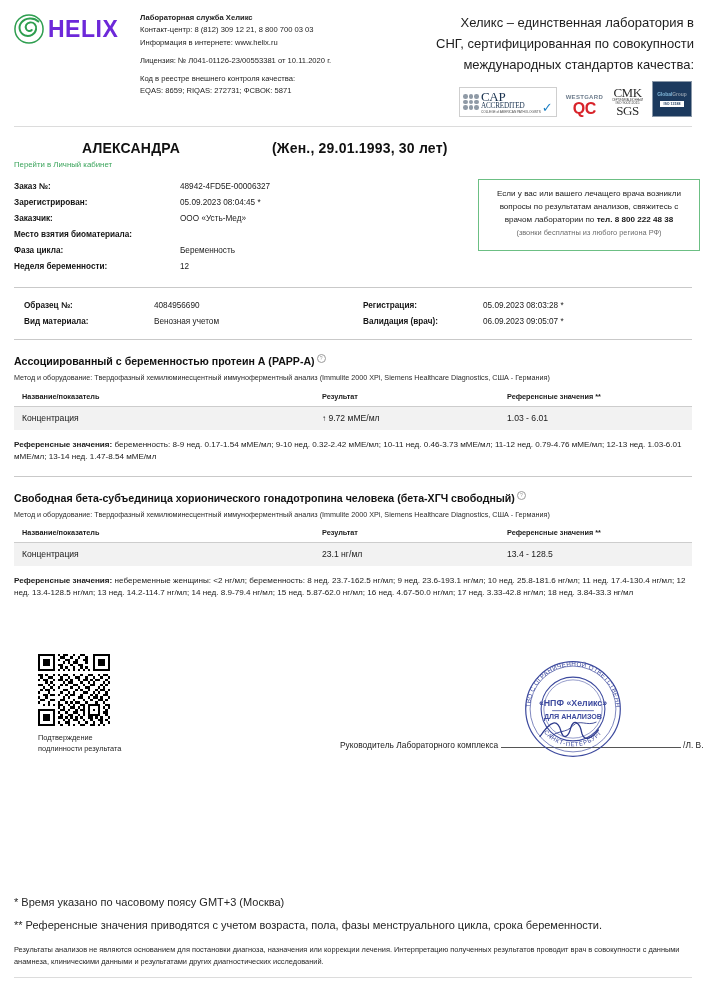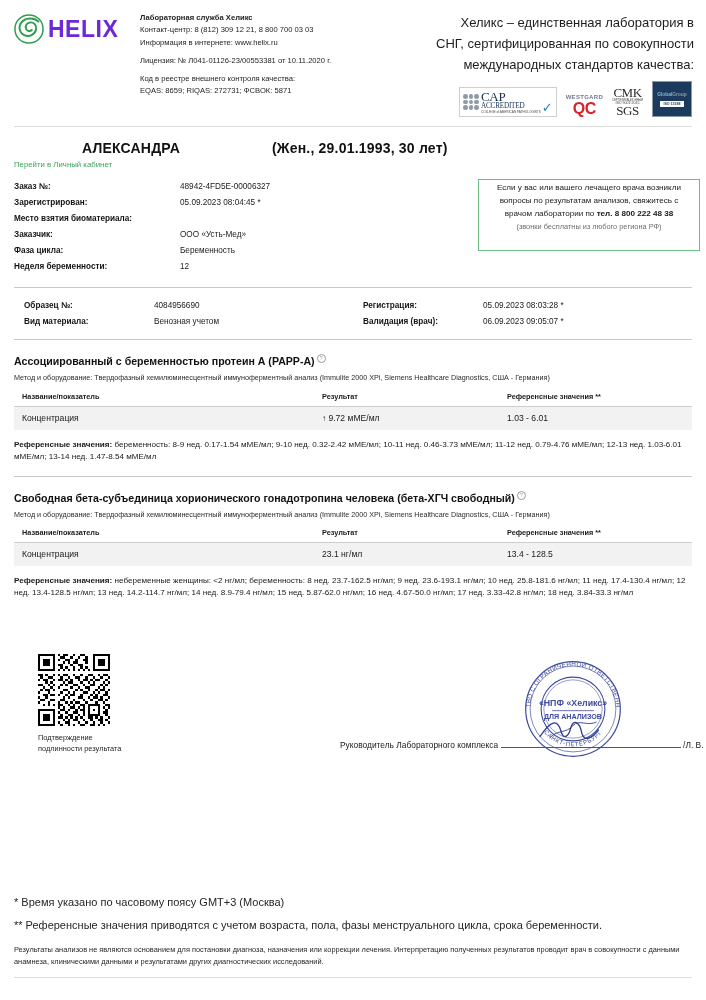--- a/index.html
+++ b/index.html
@@ -189,21 +189,21 @@
     font-weight: bold;
     color: #141414;
   }
   .field-value { color: #1a1a1a; }
 
   .notice {
     flex: 0 0 222px;
     width: 222px;
     margin-left: 14px;
     border: 1px solid #6cbf84;
-    padding: 1px 8px 6px 8px;
+    padding: 7px 8px 6px 8px;
     box-sizing: border-box;
     text-align: center;
     font-size: 8.1px;
     line-height: 1.62;
     color: #1a1a1a;
     height: 72px;
   }
   .notice b { font-weight: bold; }
   .notice .sub {
     display: block;
@@ -457,26 +457,26 @@
     <div class="fields">
       <div class="field-row">
         <div class="field-label">Заказ №:</div>
         <div class="field-value">48942-4FD5E-00006327</div>
       </div>
       <div class="field-row">
         <div class="field-label">Зарегистрирован:</div>
         <div class="field-value">05.09.2023 08:04:45 *</div>
       </div>
       <div class="field-row">
+        <div class="field-label">Заказчик:</div>
+        <div class="field-value">ООО «Усть-Мед»</div>
+      </div>
+      <div class="field-row">
         <div class="field-label">Место взятия биоматериала:</div>
         <div class="field-value"></div>
-      </div>
-      <div class="field-row">
-        <div class="field-label">Заказчик:</div>
-        <div class="field-value">ООО «Усть-Мед»</div>
       </div>
       <div class="field-row">
         <div class="field-label">Фаза цикла:</div>
         <div class="field-value">Беременность</div>
       </div>
       <div class="field-row">
         <div class="field-label">Неделя беременности:</div>
         <div class="field-value">12</div>
       </div>
     </div>

